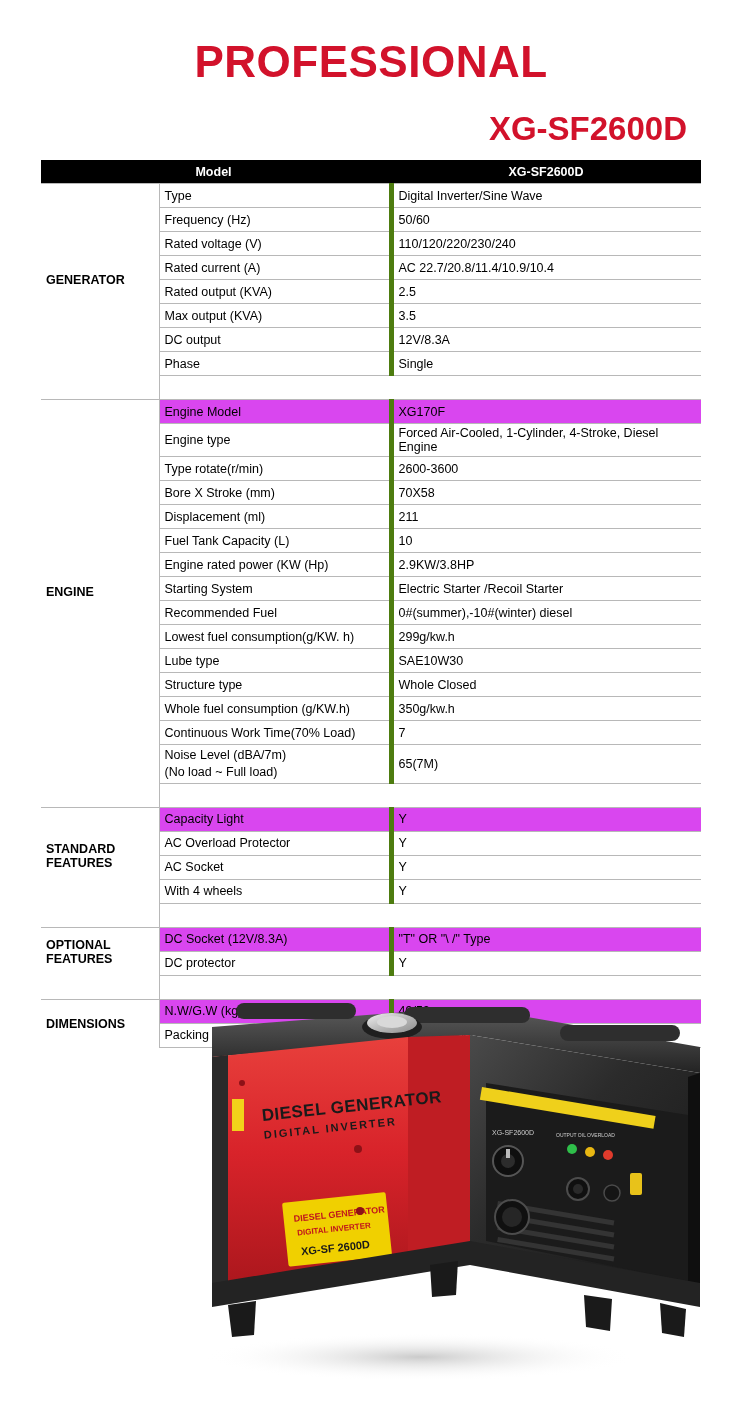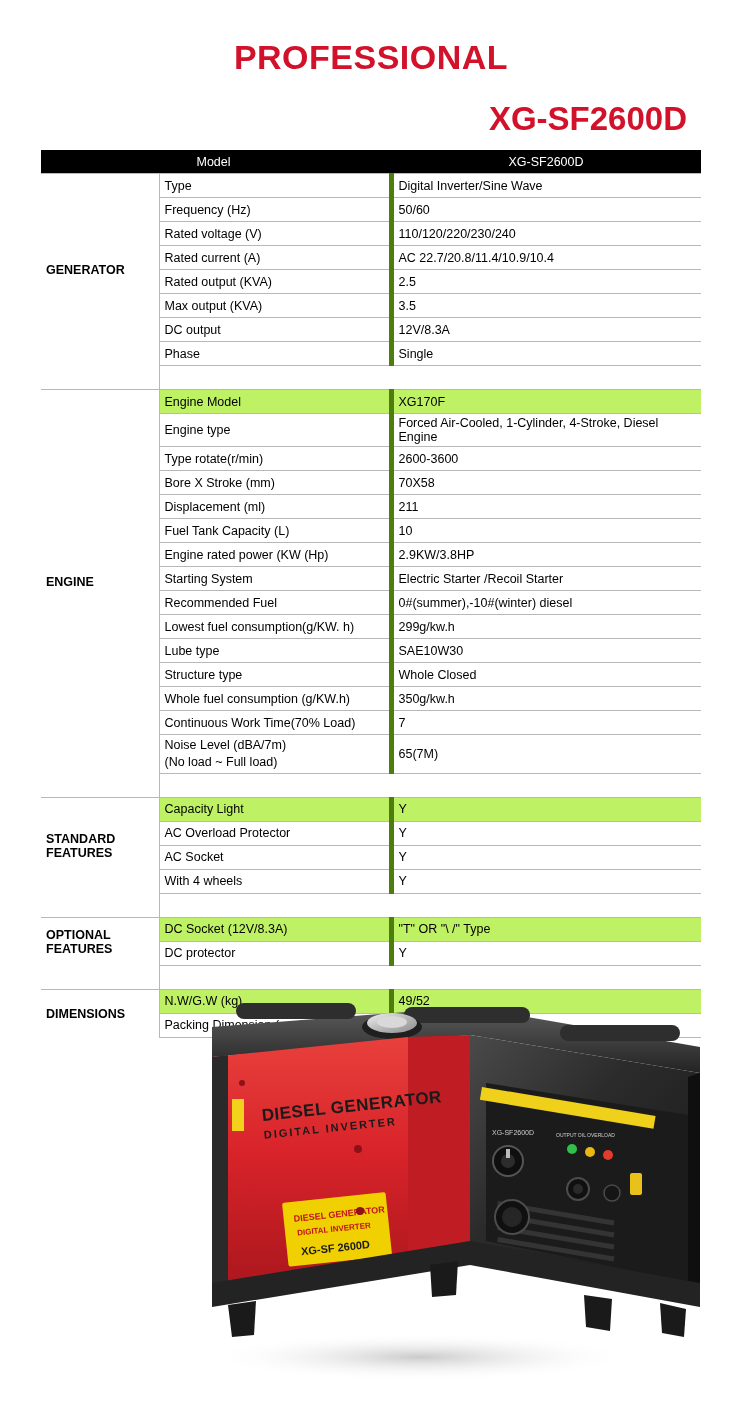--- a/index.html
+++ b/index.html
@@ -15,21 +15,21 @@
     color: #000;
     overflow: hidden;
   }
 
   
   .header {
     padding-top: 40px;
     text-align: center;
   }
   .header-line1 {
-    font-size: 34px;
+    font-size: 44px;
     font-weight: bold;
     color: #d2122b;
     letter-spacing: 0.5px;
     line-height: 1.0;
   }
   .header-line2 {
     font-size: 27px;
     font-weight: bold;
     color: #231f20;
     letter-spacing: 0.5px;
@@ -65,42 +65,42 @@
     height: 19px;
     border-bottom: 1px solid #b8b8b8;
   }
   .col-group { width: 118px; }
   .col-param { width: 232px; }
   .col-value { width: 310px; }
 
   .hdr-row td {
     background: #000000;
     color: #ffffff;
-    font-weight: normal;
+    font-weight: bold;
     text-align: center;
     font-size: 12.5px;
     height: 17px;
     border-bottom: none;
   }
   .hdr-row td.hdr-left {
     padding-left: 0;
   }
 
   .group-cell {
     font-weight: bold;
     text-align: left;
     font-size: 13px;
     border-bottom: none !important;
     border-right: 1px solid #b8b8b8;
   }
   .param-cell {
     border-right: 5px solid #4d7c0f;
   }
   .shade {
-    background: #bef264;
+    background: #d946ef;
   }
   .thin {
     font-size: 9.5px;
   }
   .two-line {
     line-height: 1.35;
     padding-top: 3px;
     padding-bottom: 3px;
   }
   .grp-divider td {

